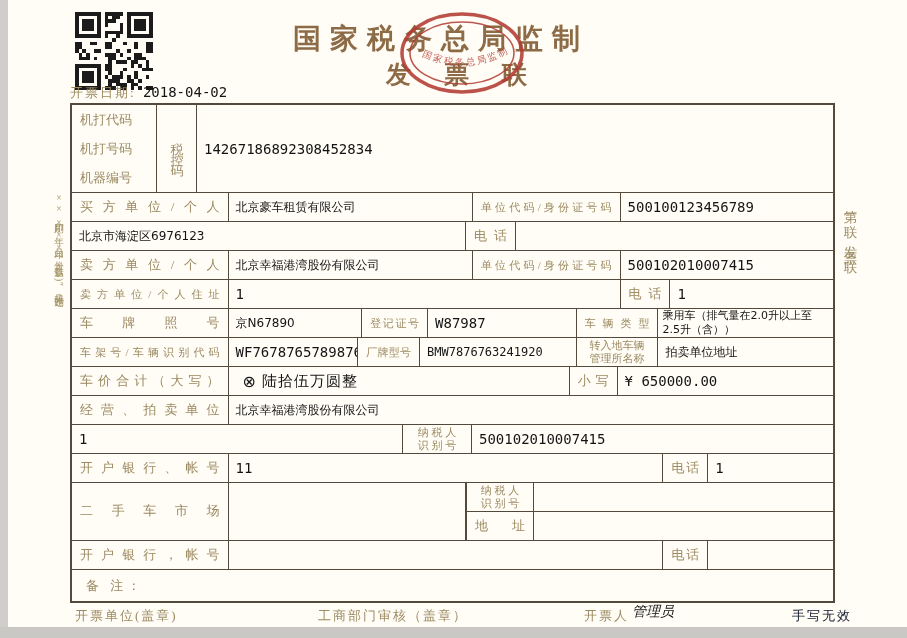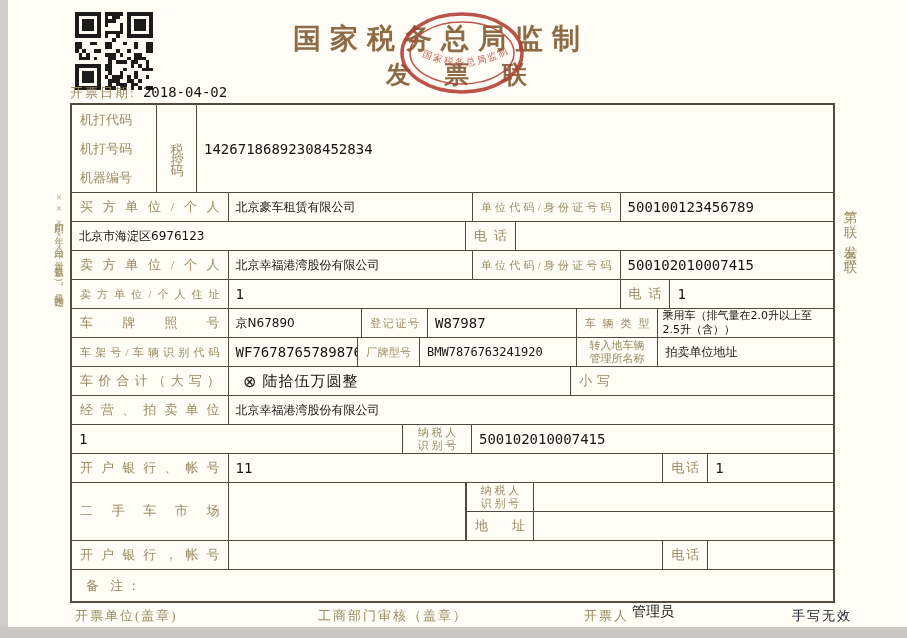--- a/index.html
+++ b/index.html
@@ -46,21 +46,21 @@
   .subrow .cell:first-child{border-left:none;}
   .lines div{line-height:29px;}
 
   .side-right{position:absolute;left:841px;top:200px;writing-mode:vertical-rl;
               text-orientation:upright;color:var(--lbl);font-size:13.5px;letter-spacing:7px;}
   .side-right .grp2{margin-top:14px;}
   .side-left{position:absolute;left:52px;top:193px;height:335px;writing-mode:vertical-rl;
              color:#a39366;font-size:9.5px;letter-spacing:1px;}
   .footer-item{position:absolute;top:607px;color:var(--lbl);font-size:13px;letter-spacing:2px;white-space:nowrap;}
   .drawer-val{position:absolute;top:603px;left:632px;color:var(--val);font-size:14px;
-              font-family:"DejaVu Sans","Liberation Sans",sans-serif;}
+              font-family:"DejaVu Sans","Liberation Sans",sans-serif;font-style:italic;}
   .bigx{font-size:16px;color:var(--val);padding-left:14px;}
   .priceword{color:var(--val);font-family:"DejaVu Sans","Liberation Sans",sans-serif;
              font-size:15px;padding-left:6px;letter-spacing:1px;}
 </style>
 </head>
 <body>
 
 <div class="strip-left"></div>
 <div class="strip-bottom"></div>
 
@@ -393,20 +393,21 @@
     <div class="cell lbl" style="width:156px">
         <div class="j">车价合计（大写）</div>
       </div>
     <div class="cell" style="width:342px">
       <span class="bigx">⊗</span>
       <span class="priceword">陆拾伍万圆整</span>
     </div>
     <div class="cell lbl" style="width:48px">
         <div class="j">小写</div>
       </div>
+    <div class="cell val" style="width:217px">¥ 650000.00</div>
   </div>
 
   <div class="row" style="height:29px">
     <div class="cell lbl" style="width:156px">
         <div class="j">经营、拍卖单位</div>
       </div>
     <div class="cell valc" style="width:607px">北京幸福港湾股份有限公司</div>
   </div>
 
   <div class="row" style="height:29px">

